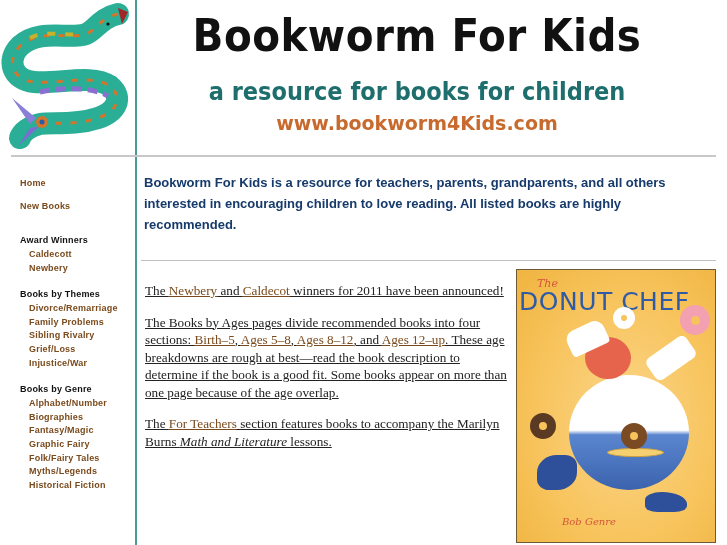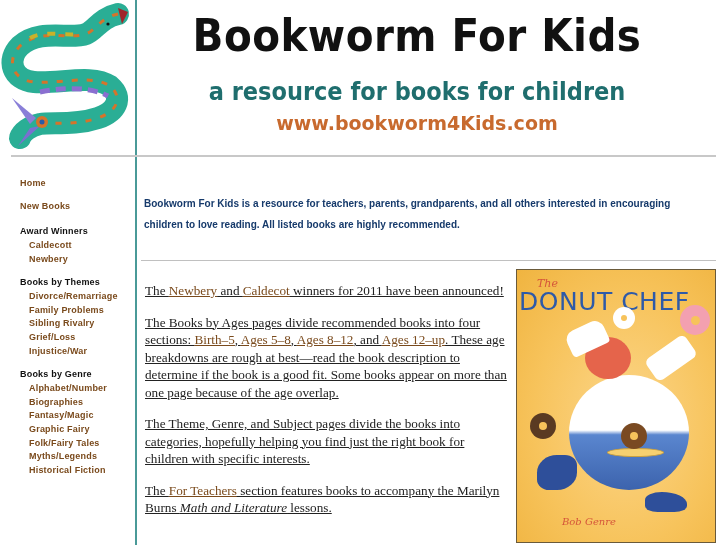--- a/index.html
+++ b/index.html
@@ -10,23 +10,23 @@
   .header { position:absolute; left:137px; top:0; width:590px; height:155px; text-align:center; }
   .title { position:absolute; left:0; width:560px; top:10px; text-align:center; font-family:"DejaVu Sans", sans-serif; font-weight:bold; font-size:44px; letter-spacing:0.5px; color:#111; transform:scaleX(0.92); transform-origin:center; }
   .subtitle { position:absolute; left:0; width:560px; top:77px; text-align:center; font-family:"DejaVu Sans", sans-serif; font-weight:bold; font-size:25px; color:#1f6e6e; transform:scaleX(0.9); transform-origin:center; }
   .url { position:absolute; left:0; width:560px; top:111px; text-align:center; font-family:"DejaVu Sans", sans-serif; font-weight:bold; font-size:20px; color:#c86a2e; transform:scaleX(0.95); transform-origin:center; }
 
   .sidebar { position:absolute; left:20px; top:175px; width:112px; font-size:9px; font-weight:bold; letter-spacing:0.2px; }
   .sidebar a { color:#7a4a1c; text-decoration:none; display:block; }
   .sb-top { height:23px; line-height:16px; }
   .sb-head { color:#111; line-height:15px; margin-top:0; }
   .sb-sub { padding-left:9px; line-height:13.6px; }
-  .sb-group { margin-bottom:9px; }
+  .sb-group { margin-bottom:9px;margin-top:12px; }
 
-  .intro { position:absolute; left:144px; top:193px; width:560px; font-size:10px; font-weight:bold; line-height:21px; color:#163a6b; }
+  .intro { position:absolute; left:144px; top:172px; width:560px; font-size:13px; font-weight:bold; line-height:21px; color:#163a6b; }
   .hline-mid { position:absolute; left:141px; top:260px; width:575px; height:1px; background:#c0c0c0; }
 
   .content { position:absolute; left:145px; top:282px; width:362px; font-family:"Liberation Serif", serif; font-size:13.2px; line-height:17.5px; color:#222; }
   .content p { margin:0 0 14px 0;text-decoration:underline; }
   .content a { color:#7a4a1c; text-decoration:underline; }
 
   .cover { position:absolute; left:516px; top:269px; width:198px; height:272px; border:1px solid #6a5a3a; background:radial-gradient(ellipse at 55% 55%, #fcd68a 0%, #f7c35b 60%, #f0b440 100%); overflow:hidden; }
   .cover-the { position:absolute; left:20px; top:7px; color:#d5553a; font-family:"DejaVu Serif", serif; font-style:italic; font-size:11px; }
   .cover-title { position:absolute; left:2px; top:17px; width:185px; color:#2e5aa8; font-family:"DejaVu Sans", sans-serif; font-weight:normal; font-size:25px; letter-spacing:0.5px; white-space:nowrap; }
   .cover-author { position:absolute; left:45px; top:246px; color:#d5553a; font-family:"DejaVu Serif", serif; font-style:italic; font-size:10px; }
@@ -108,21 +108,20 @@
   </div>
 </nav>
 
 <div class="intro">Bookworm For Kids is a resource for teachers, parents, grandparents, and all others interested in encouraging children to love reading. All listed books are highly recommended.</div>
 
 <div class="hline-mid"></div>
 
 <div class="content">
   <p><span>The </span><a href="#">Newbery</a><span> and </span><a href="#">Caldecot</a><span> winners for 2011 have been announced!</span></p>
   <p><span>The Books by Ages pages divide recommended books into four sections: </span><a href="#">Birth–5</a><span>, </span><a href="#">Ages 5–8</a><span>, </span><a href="#">Ages 8–12</a><span>, and </span><a href="#">Ages 12–up</a><span>. These age breakdowns are rough at best—read the book description to determine if the book is a good fit. Some books appear on more than one page because of the age overlap.</span></p>
-  <p>The Theme, Genre, and Subject pages divide the books into categories, hopefully helping you find just the right book for children with specific interests.</p>
   <p><span>The </span><a href="#">For Teachers</a><span> section features books to accompany the Marilyn Burns </span><em>Math and Literature</em><span> lessons.</span></p>
 </div>
 
 <div class="cover">
   <div class="cover-the">The</div>
   <div class="cover-title">DONUT CHEF</div>
   <div class="arm"></div>
   <div class="chef-body"></div>
   <div class="chef-head"></div>
   <div class="chef-hat"></div>

